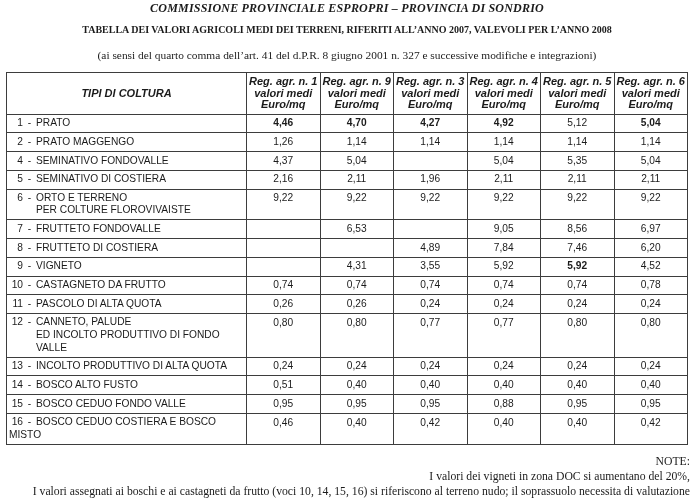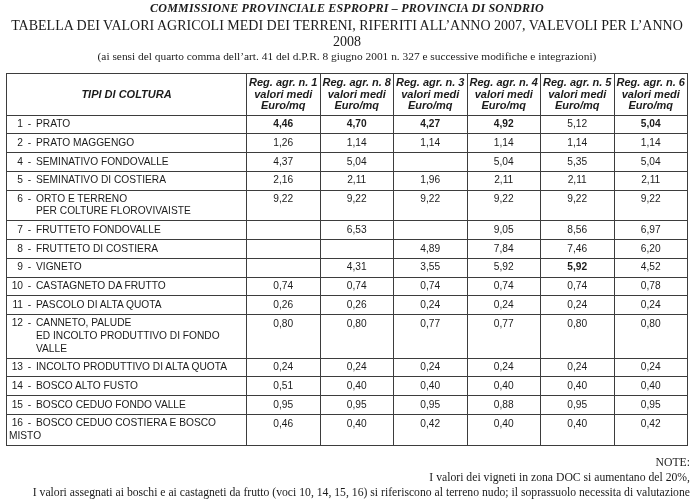--- a/index.html
+++ b/index.html
@@ -2,22 +2,22 @@
 <html><head>
 <meta charset="utf-8">
 <style>
   html, body { margin: 0; padding: 0; background: #fff; }
   .page {
     width: 694px; height: 502px; background: #fff; color: #1b1b1b;
     overflow: hidden; position: relative;
   }
   .titles { text-align: center; padding-top: 1px; font-family: "Liberation Serif", serif; }
   .title1 { font-size: 12px; font-weight: bold; font-style: italic; letter-spacing: .2px; }
-  .title2 { font-size: 14px; margin-top: 2px; }
-  .title3 { font-size: 11.4px; margin-top: 0; }
+  .title2 { font-size: 10px; margin-top: 8px; font-weight: bold; }
+  .title3 { font-size: 11.4px; margin-top: 14px; }
 
   table.vam {
     margin: 11px 0 0 6px; width: 682px; table-layout: fixed;
     border-collapse: collapse; font-family: "Liberation Sans", sans-serif;
   }
   .vam th, .vam td { border: 1px solid #3d3d3d; }
   .vam thead th {
     font-size: 11px; font-style: italic; font-weight: bold;
     text-align: center; vertical-align: middle; line-height: 11.5px; padding: 3px 1px;
   }
@@ -48,21 +48,21 @@
   <table class="vam">
     <thead>
       <tr id="header-row">
         <th class="c0">TIPI DI COLTURA</th>
       <th>
             <div>Reg. agr. n. 1</div>
             <div>valori medi</div>
             <div>Euro/mq</div>
           </th>
           <th>
-            <div>Reg. agr. n. 8</div>
+            <div>Reg. agr. n. 9</div>
             <div>valori medi</div>
             <div>Euro/mq</div>
           </th>
           <th>
             <div>Reg. agr. n. 3</div>
             <div>valori medi</div>
             <div>Euro/mq</div>
           </th>
           <th>
             <div>Reg. agr. n. 4</div>

